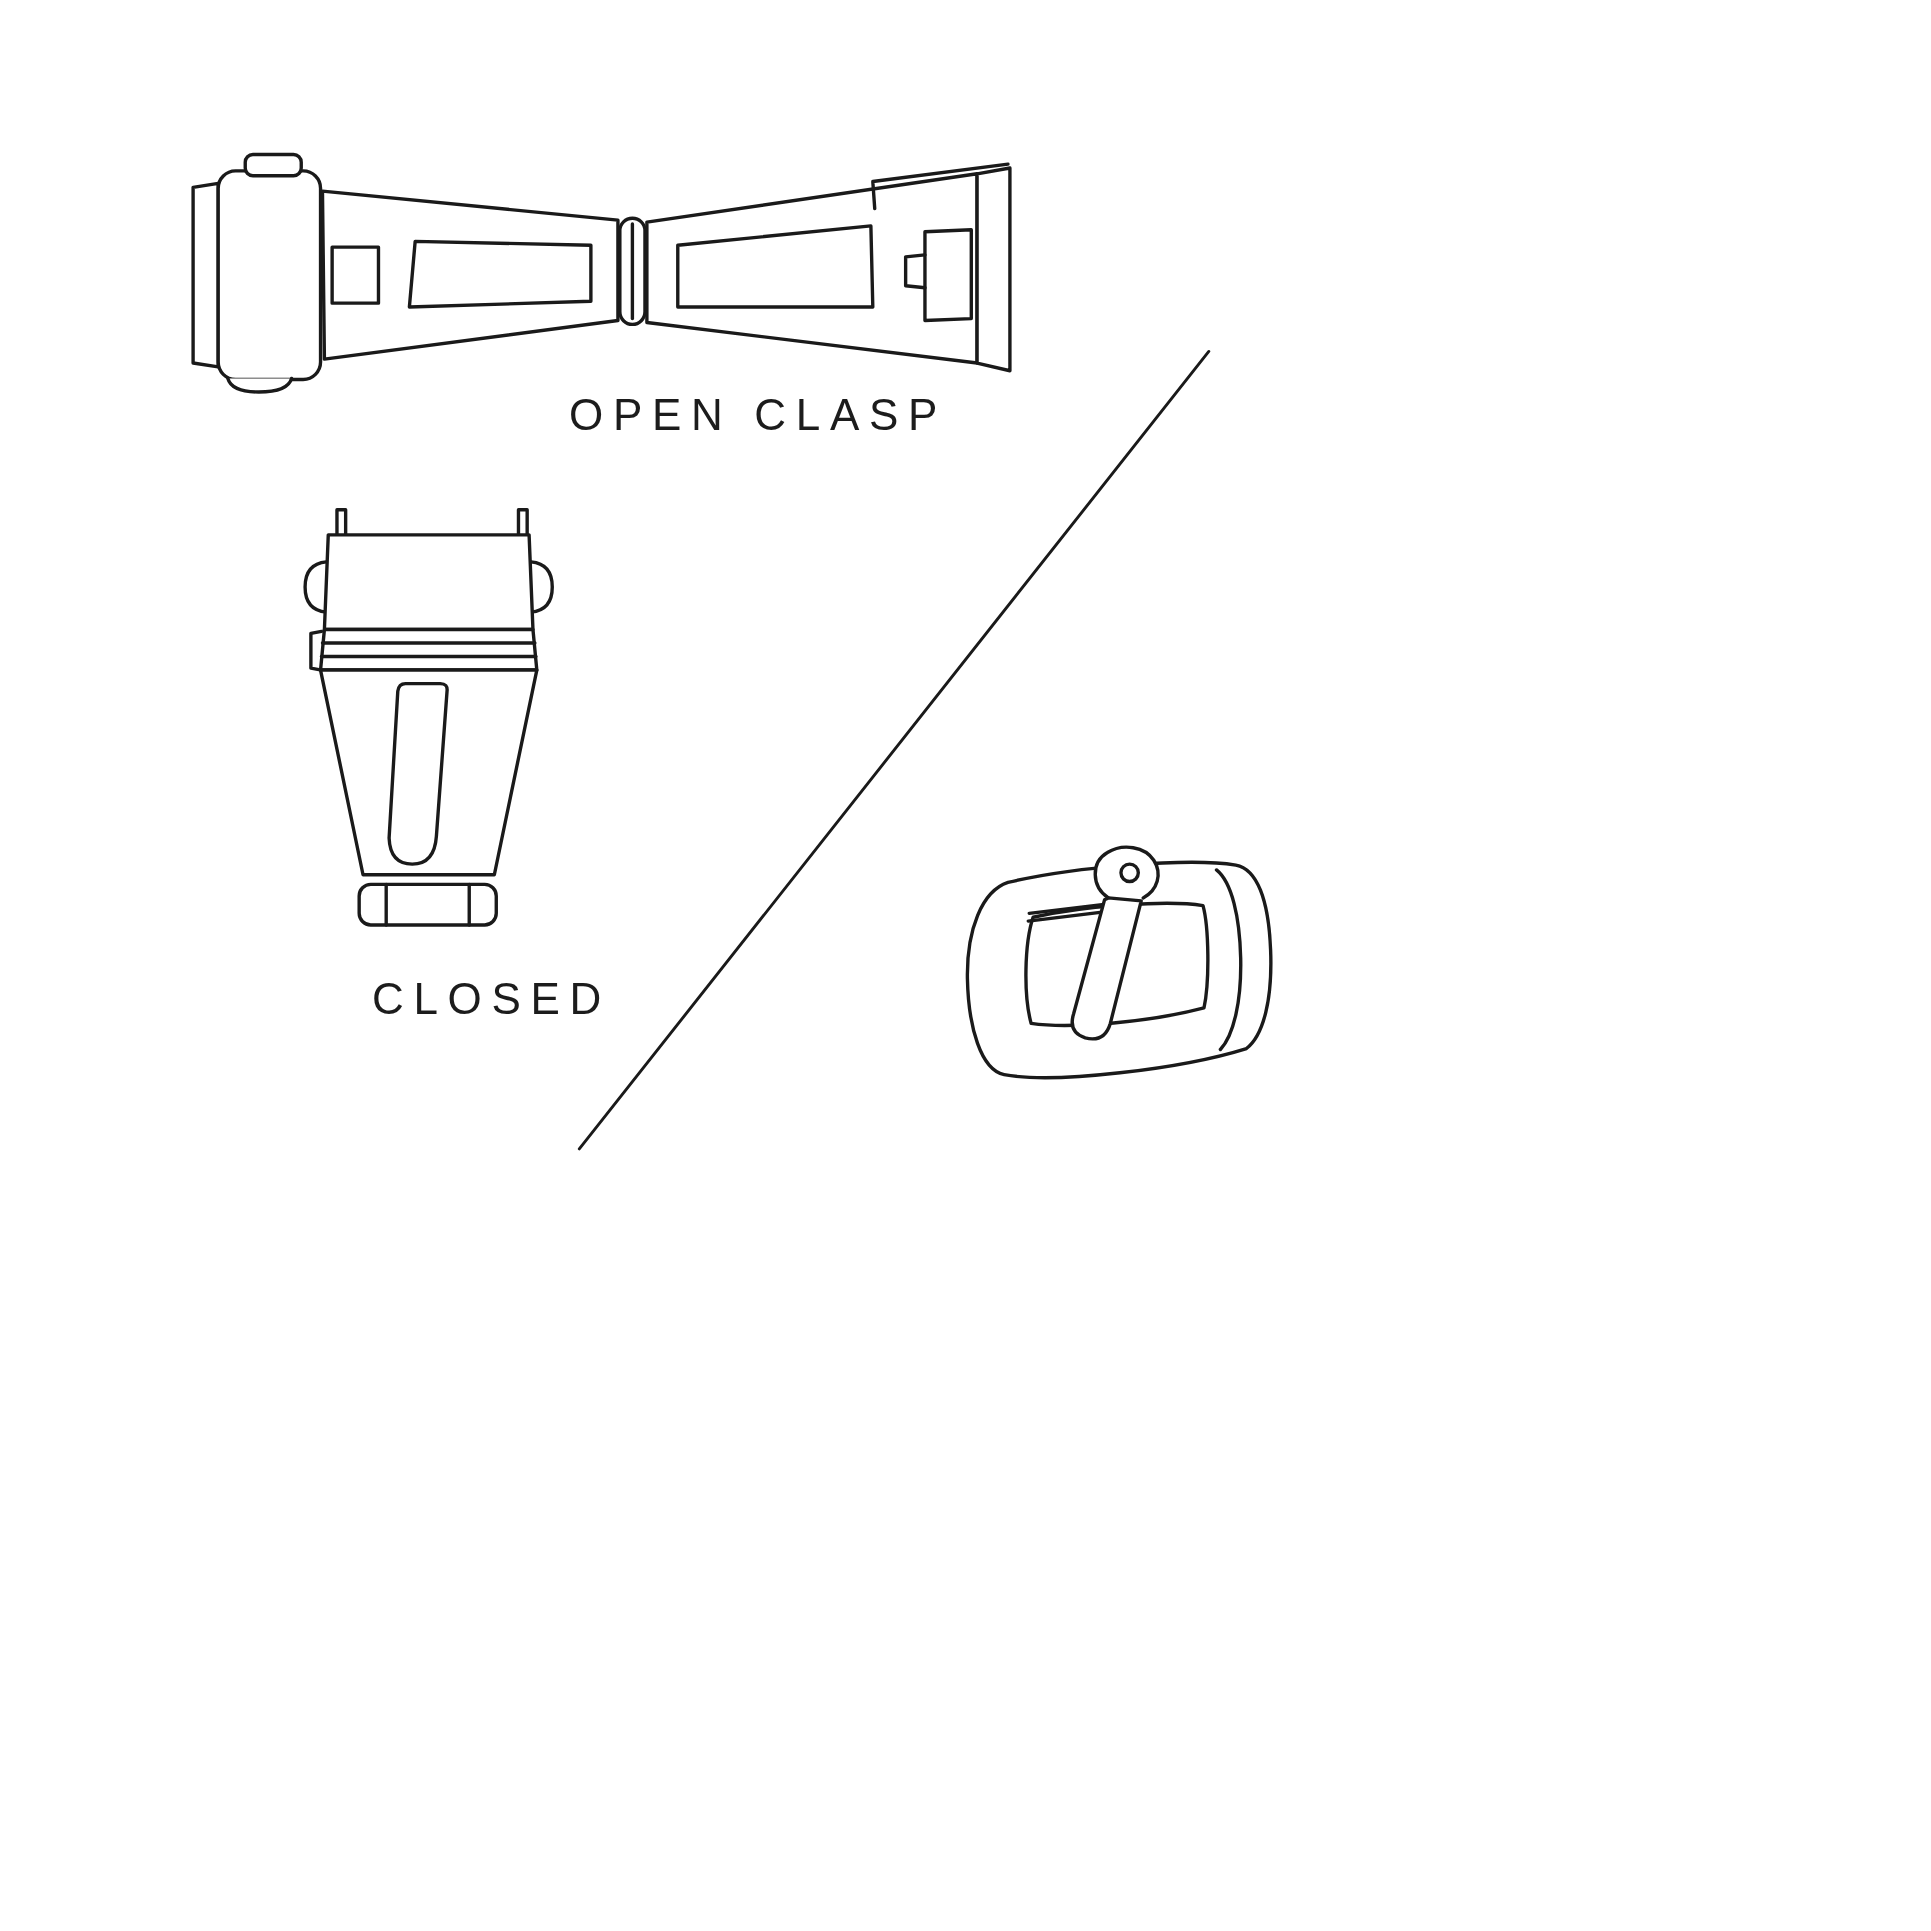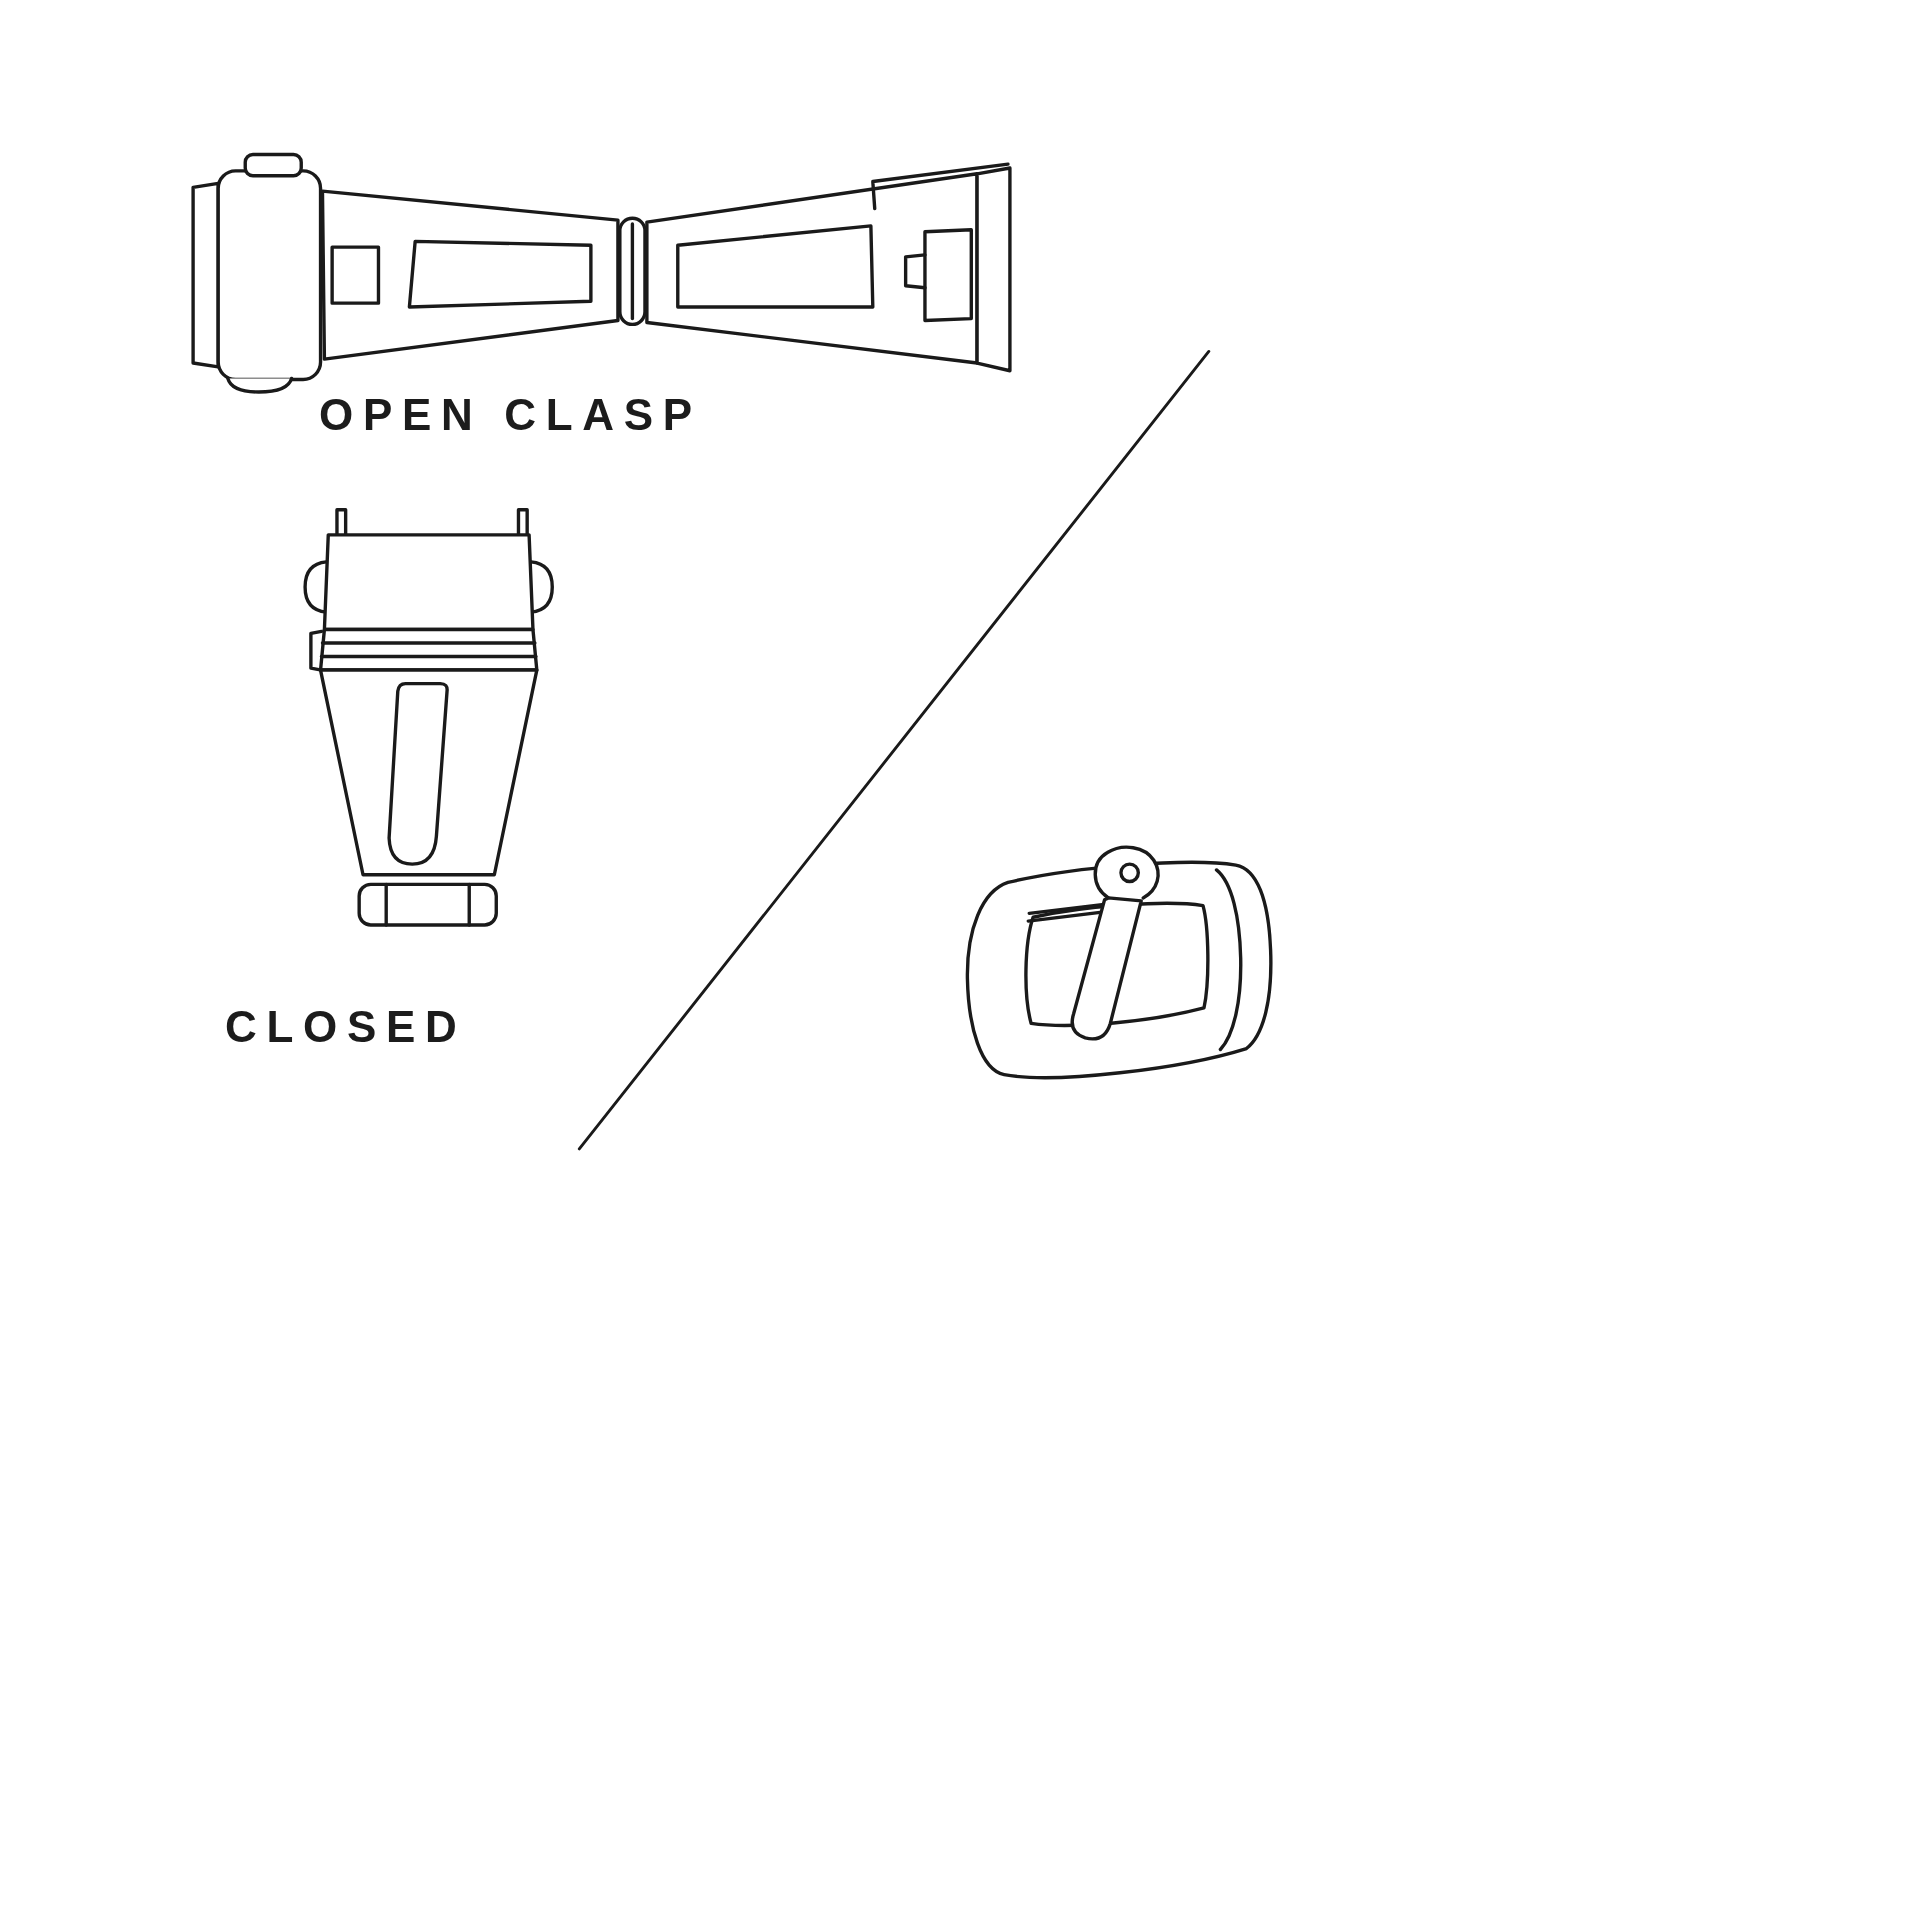--- a/index.html
+++ b/index.html
@@ -18,34 +18,34 @@
   .diagram-svg {
     position: absolute;
     left: 0;
     top: 0;
     width: 1931px;
     height: 1931px;
   }
   .label {
     position: absolute;
     color: #1c1c1c;
-    text-align: left;
+    text-align: right;
     letter-spacing: 0.22em;
-    font-weight: 700;
+    font-weight: 400;
     white-space: nowrap;
   }
   .label-open-clasp {
     left: 319px;
     top: 390px;
     width: 628px;
     font-size: 44px;
   }
   .label-closed {
     left: 225px;
-    top: 1002px;
+    top: 974px;
     width: 386px;
     font-size: 44px;
   }
   .page-title {
     position: absolute;
     left: 301px;
     top: 1794px;
     width: 917px;
     text-align: center;
     color: #1c1c1c;

